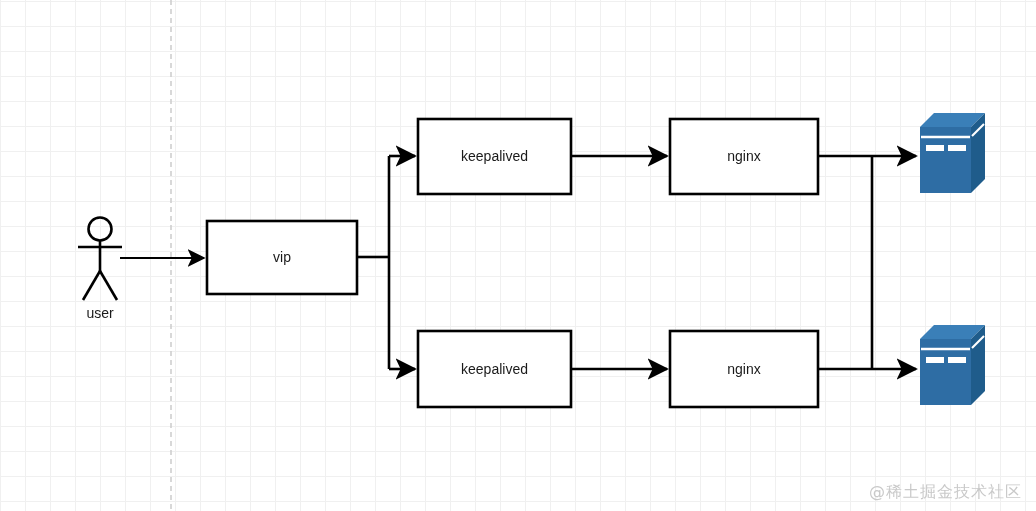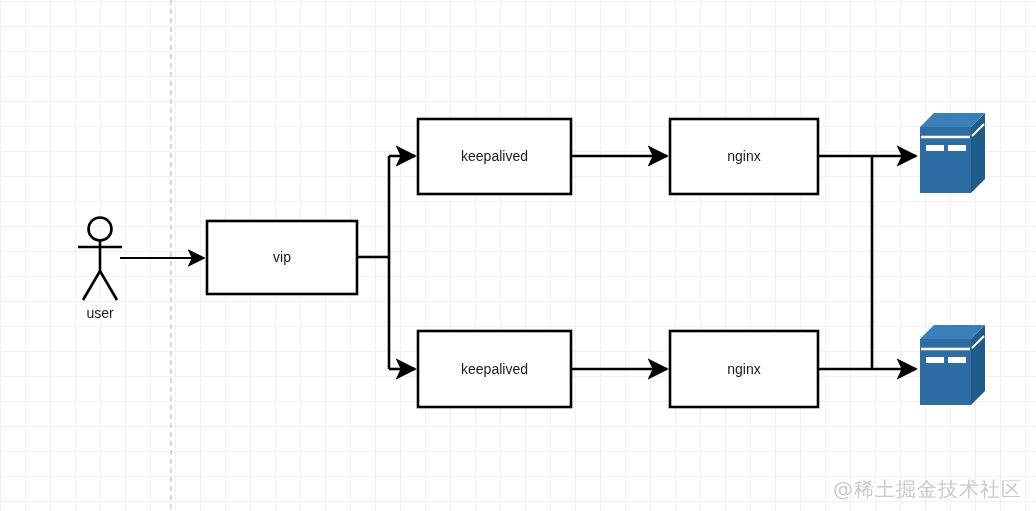--- a/index.html
+++ b/index.html
@@ -41,21 +41,21 @@
   .actor-label {
     font-family: "Liberation Sans", "DejaVu Sans", sans-serif;
     font-size: 14px;
     fill: #1a1a1a;
   }
   .watermark {
     position: absolute;
     right: 14px;
     bottom: 8px;
     font-family: "DejaVu Sans", "Liberation Sans", sans-serif;
-    font-size: 20px;
+    font-size: 16px;
     color: #c9c9c9;
     letter-spacing: 1px;
     user-select: none;
     white-space: nowrap;
   }
 </style>
 </head>
 <body>
 
 <div id="canvas">

